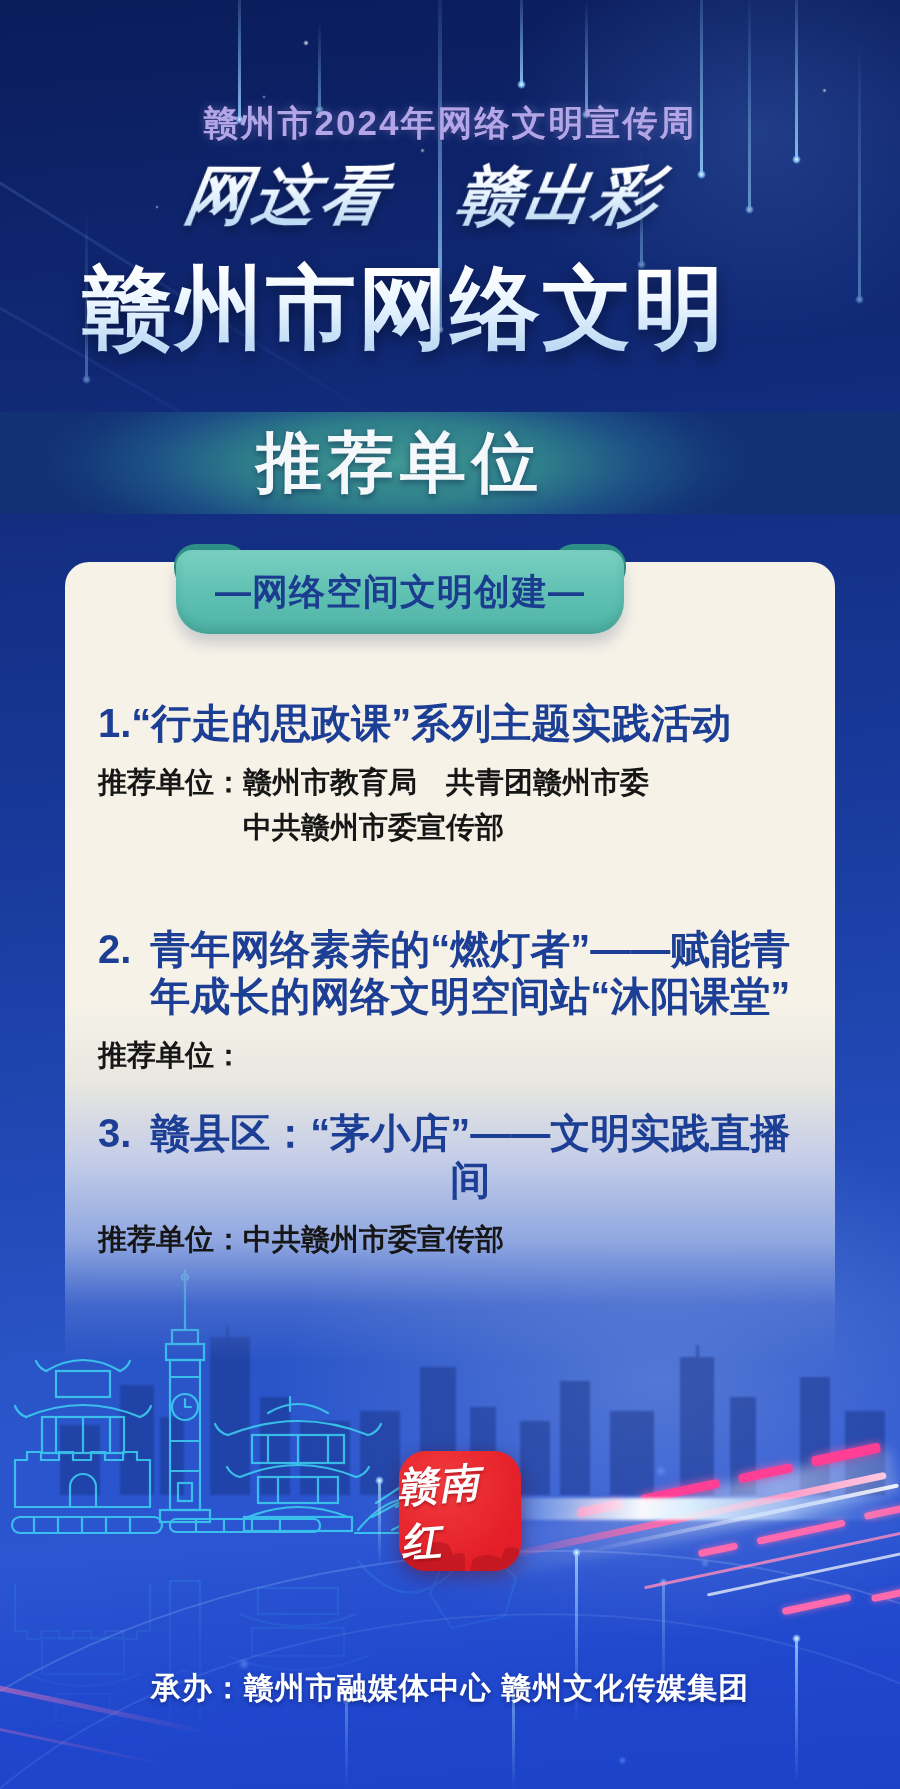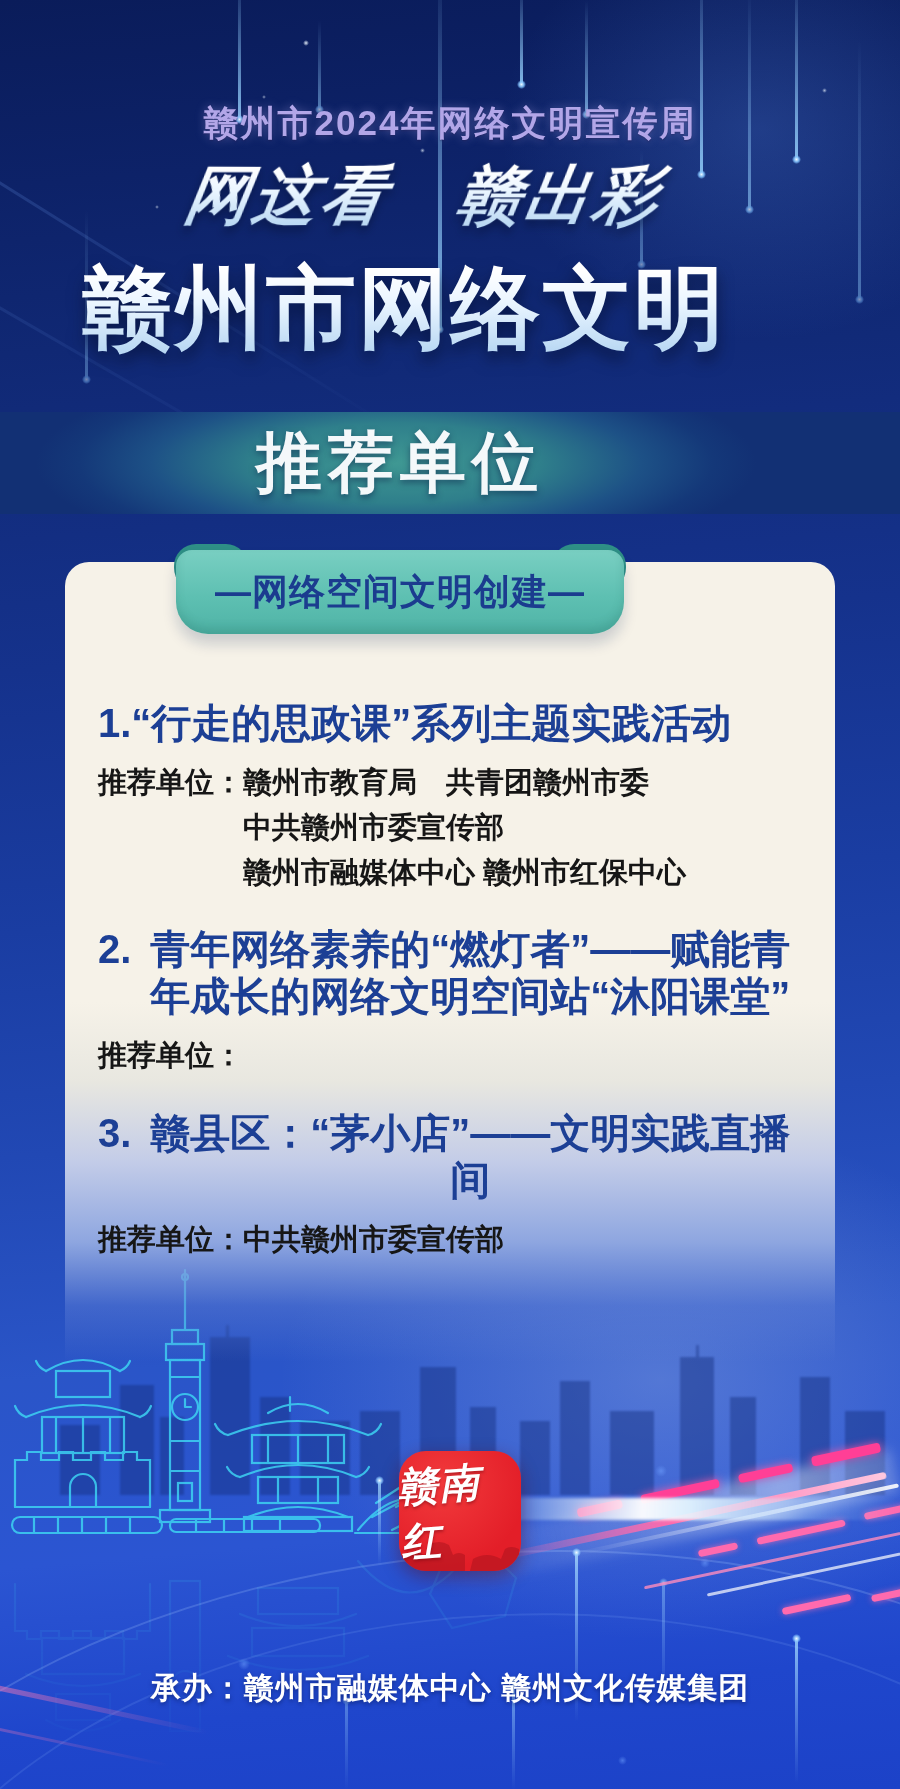--- a/index.html
+++ b/index.html
@@ -236,21 +236,20 @@
     <div class="case c1">
       <div class="case-title">
         <span class="num">1.</span>
         <span class="txt">“行走的思政课”系列主题实践活动</span>
       </div>
       <div class="case-rec">
         <span class="rec-label">推荐单位：</span>
         <div class="units">
           <div>赣州市教育局　共青团赣州市委</div>
           <div>中共赣州市委宣传部</div>
-          <div>赣州市融媒体中心 赣州市红保中心</div>
         </div>
       </div>
     </div>
 
     <div class="case c2">
       <div class="case-title">
         <span class="num">2.</span>
         <span class="txt">青年网络素养的“燃灯者”——赋能青年成长的网络文明空间站“沐阳课堂”</span>
       </div>
       <div class="case-rec">

